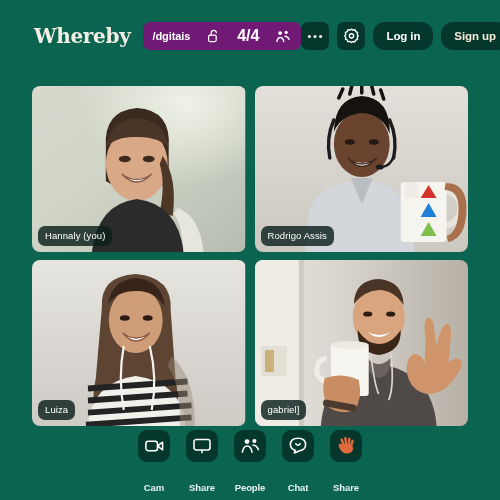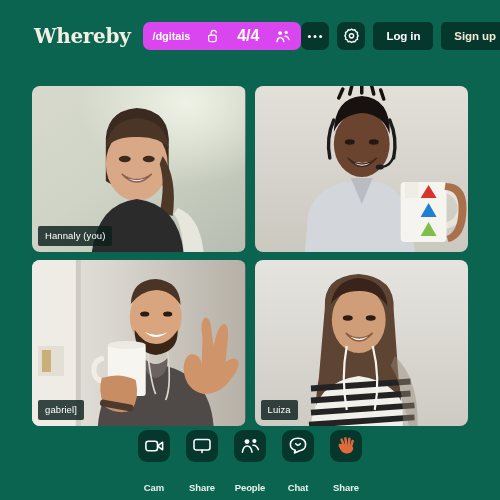--- a/index.html
+++ b/index.html
@@ -35,21 +35,21 @@
     font-weight: 700;
     color: #f4efe4;
     letter-spacing: -0.3px;
     line-height: 1;
     white-space: nowrap;
   }
 
   .room-pill {
     margin-left: 12px;
     height: 28px;
-    background: #d946ef;
+    background: #701a75;
     border-radius: 7px;
     display: flex;
     align-items: center;
     gap: 17px;
     padding: 0 10px;
   }
   .room-pill .room-name {
     color: #ffffff;
     font-size: 11px;
     font-weight: 700;
@@ -80,21 +80,21 @@
     align-items: center;
     justify-content: center;
     border: none;
     cursor: pointer;
     padding: 0;
   }
 
   .text-btn {
     height: 28px;
     background: #06372d;
-    border-radius: 5px;
+    border-radius: 12px;
     border: none;
     color: #ffffff;
     font-family: "Liberation Sans", sans-serif;
     font-size: 11.5px;
     font-weight: 700;
     padding: 0 13px;
     cursor: pointer;
     white-space: nowrap;
     letter-spacing: -0.1px;
     display: flex;
@@ -131,21 +131,21 @@
   .name-pill {
     position: absolute;
     left: 6px;
     bottom: 6px;
     background: rgba(12, 32, 28, 0.82);
     color: #ffffff;
     font-size: 9.5px;
     font-weight: 400;
     line-height: 1;
     padding: 5px 7px 6px 7px;
-    border-radius: 2px;
+    border-radius: 7px;
     white-space: nowrap;
     letter-spacing: 0.1px;
   }
 
   
   .toolbar {
     position: absolute;
     left: 0;
     bottom: 8px;
     width: 500px;
@@ -304,20 +304,56 @@
         <ellipse cx="125" cy="81" rx="4" ry="2.6" fill="#1c1c1c"></ellipse>
         <path d="M183 103 Q205 104 206 122 Q205 140 185 140" fill="none" stroke="#e8e4dc" stroke-width="6"></path>
         <rect x="146" y="96" width="46" height="60" rx="4" fill="#f6f4ef"></rect>
         <rect x="150" y="96" width="14" height="16" fill="#f0ede6"></rect>
         <path d="M166 112 L174 99 L182 112 Z" fill="#d5342c"></path>
         <path d="M166 131 L174 117 L182 131 Z" fill="#1f7fd4"></path>
         <path d="M166 150 L174 136 L182 150 Z" fill="#7dbf4a"></path>
         <path d="M191 97 Q212 97 212 122 Q212 152 194 156 L192 150 Q204 146 204 122 Q204 104 190 104Z" fill="#a9714b"></path>
       </g>
     </svg>
+    <div class="name-pill">Rodrigo Assis</div>
+  </div>
+
+  <div class="tile">
+    <svg class="scene" viewBox="0 0 214 166" preserveAspectRatio="none">
+      <defs>
+        <linearGradient id="bg3" x1="0" y1="0" x2="0" y2="1">
+          <stop offset="0" stop-color="#e6e4de"></stop>
+          <stop offset="1" stop-color="#cdcbc4"></stop>
+        </linearGradient>
+        <clipPath id="c3">
+            <rect width="214" height="166"></rect>
+          </clipPath>
+      </defs>
+      <g clip-path="url(#c3)">
+        <rect width="214" height="166" fill="url(#bg3)"></rect>
+        <path d="M70 48 Q68 16 104 14 Q141 17 139 50 L144 120 Q150 150 140 166 L66 166 Q58 148 64 118 Z" fill="#5d4433"></path>
+        <ellipse cx="104" cy="60" rx="27" ry="33" fill="#cf9d78"></ellipse>
+        <path d="M76 44 Q80 20 104 18 Q130 20 133 46 Q121 30 104 31 Q86 31 76 44Z" fill="#38241a"></path>
+        <ellipse cx="93" cy="58" rx="5" ry="2.8" fill="#2d1c13"></ellipse>
+        <ellipse cx="116" cy="58" rx="5" ry="2.8" fill="#2d1c13"></ellipse>
+        <path d="M93 75 Q104 86 116 75 Q105 81 93 75Z" fill="#ffffff"></path>
+        <path d="M91 73 Q104 89 118 73 Q104 83 91 73Z" fill="none" stroke="#8a5a42" stroke-width="1.3"></path>
+        <path d="M56 166 Q60 122 104 116 Q150 122 154 166 Z" fill="#f2f0ea"></path>
+        <g>
+          <rect x="56" y="122" width="100" height="6" fill="#232323" transform="rotate(-4 106 125)"></rect>
+          <rect x="56" y="134" width="100" height="6" fill="#232323" transform="rotate(-4 106 137)"></rect>
+          <rect x="56" y="146" width="104" height="6" fill="#232323" transform="rotate(-4 108 149)"></rect>
+          <rect x="54" y="158" width="106" height="6" fill="#232323" transform="rotate(-4 108 161)"></rect>
+        </g>
+        <path d="M92 86 Q86 118 92 150" stroke="#f4f4f2" stroke-width="2.2" fill="none"></path>
+        <path d="M118 86 Q126 118 120 150" stroke="#f4f4f2" stroke-width="2.2" fill="none"></path>
+        <path d="M140 96 Q164 118 163 166 L148 166 Q150 126 136 106Z" fill="#9a8a77" opacity="0.45"></path>
+      </g>
+    </svg>
+    <div class="name-pill">Luiza</div>
   </div>
 
   <div class="tile">
     <svg class="scene" viewBox="0 0 214 166" preserveAspectRatio="none">
       <defs>
         <linearGradient id="bg4" x1="0" y1="0" x2="1" y2="0">
           <stop offset="0" stop-color="#e8e6e0"></stop>
           <stop offset="0.38" stop-color="#d9d6cf"></stop>
           <stop offset="1" stop-color="#b6b0a6"></stop>
         </linearGradient>
@@ -344,55 +380,20 @@
         <rect x="76" y="84" width="38" height="52" rx="3" fill="#f7f5f0"></rect>
         <ellipse cx="95" cy="85" rx="19" ry="4" fill="#eceae3"></ellipse>
         <path d="M72 98 Q62 100 62 110 Q62 120 73 122" fill="none" stroke="#f0ede6" stroke-width="5"></path>
         <path d="M70 118 Q66 130 72 146 Q86 156 100 150 Q108 138 104 120 Q88 112 70 118Z" fill="#c98d63"></path>
         <rect x="68" y="142" width="34" height="7" rx="3.5" fill="#4a3b2e" transform="rotate(10 85 145)"></rect>
         <path d="M171 78 Q168 62 173 58 Q179 56 180 72 L182 86 Q186 66 192 64 Q198 64 196 82 L194 102 Q202 96 206 100 Q210 106 200 118 Q190 134 172 134 Q154 130 152 110 Q152 96 160 94 Q168 94 170 104Z" fill="#cf9469"></path>
       </g>
     </svg>
     <div class="name-pill">gabriel]</div>
   </div>
-
-  <div class="tile">
-    <svg class="scene" viewBox="0 0 214 166" preserveAspectRatio="none">
-      <defs>
-        <linearGradient id="bg3" x1="0" y1="0" x2="0" y2="1">
-          <stop offset="0" stop-color="#e6e4de"></stop>
-          <stop offset="1" stop-color="#cdcbc4"></stop>
-        </linearGradient>
-        <clipPath id="c3">
-            <rect width="214" height="166"></rect>
-          </clipPath>
-      </defs>
-      <g clip-path="url(#c3)">
-        <rect width="214" height="166" fill="url(#bg3)"></rect>
-        <path d="M70 48 Q68 16 104 14 Q141 17 139 50 L144 120 Q150 150 140 166 L66 166 Q58 148 64 118 Z" fill="#5d4433"></path>
-        <ellipse cx="104" cy="60" rx="27" ry="33" fill="#cf9d78"></ellipse>
-        <path d="M76 44 Q80 20 104 18 Q130 20 133 46 Q121 30 104 31 Q86 31 76 44Z" fill="#38241a"></path>
-        <ellipse cx="93" cy="58" rx="5" ry="2.8" fill="#2d1c13"></ellipse>
-        <ellipse cx="116" cy="58" rx="5" ry="2.8" fill="#2d1c13"></ellipse>
-        <path d="M93 75 Q104 86 116 75 Q105 81 93 75Z" fill="#ffffff"></path>
-        <path d="M91 73 Q104 89 118 73 Q104 83 91 73Z" fill="none" stroke="#8a5a42" stroke-width="1.3"></path>
-        <path d="M56 166 Q60 122 104 116 Q150 122 154 166 Z" fill="#f2f0ea"></path>
-        <g>
-          <rect x="56" y="122" width="100" height="6" fill="#232323" transform="rotate(-4 106 125)"></rect>
-          <rect x="56" y="134" width="100" height="6" fill="#232323" transform="rotate(-4 106 137)"></rect>
-          <rect x="56" y="146" width="104" height="6" fill="#232323" transform="rotate(-4 108 149)"></rect>
-          <rect x="54" y="158" width="106" height="6" fill="#232323" transform="rotate(-4 108 161)"></rect>
-        </g>
-        <path d="M92 86 Q86 118 92 150" stroke="#f4f4f2" stroke-width="2.2" fill="none"></path>
-        <path d="M118 86 Q126 118 120 150" stroke="#f4f4f2" stroke-width="2.2" fill="none"></path>
-        <path d="M140 96 Q164 118 163 166 L148 166 Q150 126 136 106Z" fill="#9a8a77" opacity="0.45"></path>
-      </g>
-    </svg>
-    <div class="name-pill">Luiza</div>
-  </div>
 </div>
 
 <div class="toolbar">
 
   <div class="tool">
     <div class="tool-icon">
       <span style="display:flex;">
         <svg width="19" height="14" viewBox="0 0 19 14">
           <rect x="0.9" y="2.3" width="11.6" height="9.4" rx="2.4" fill="none" stroke="#ffffff" stroke-width="1.55"></rect>
           <path d="M13.6 6.1 L17.6 3.2 V10.8 L13.6 7.9 Z" fill="none" stroke="#ffffff" stroke-width="1.55" stroke-linejoin="round"></path>

